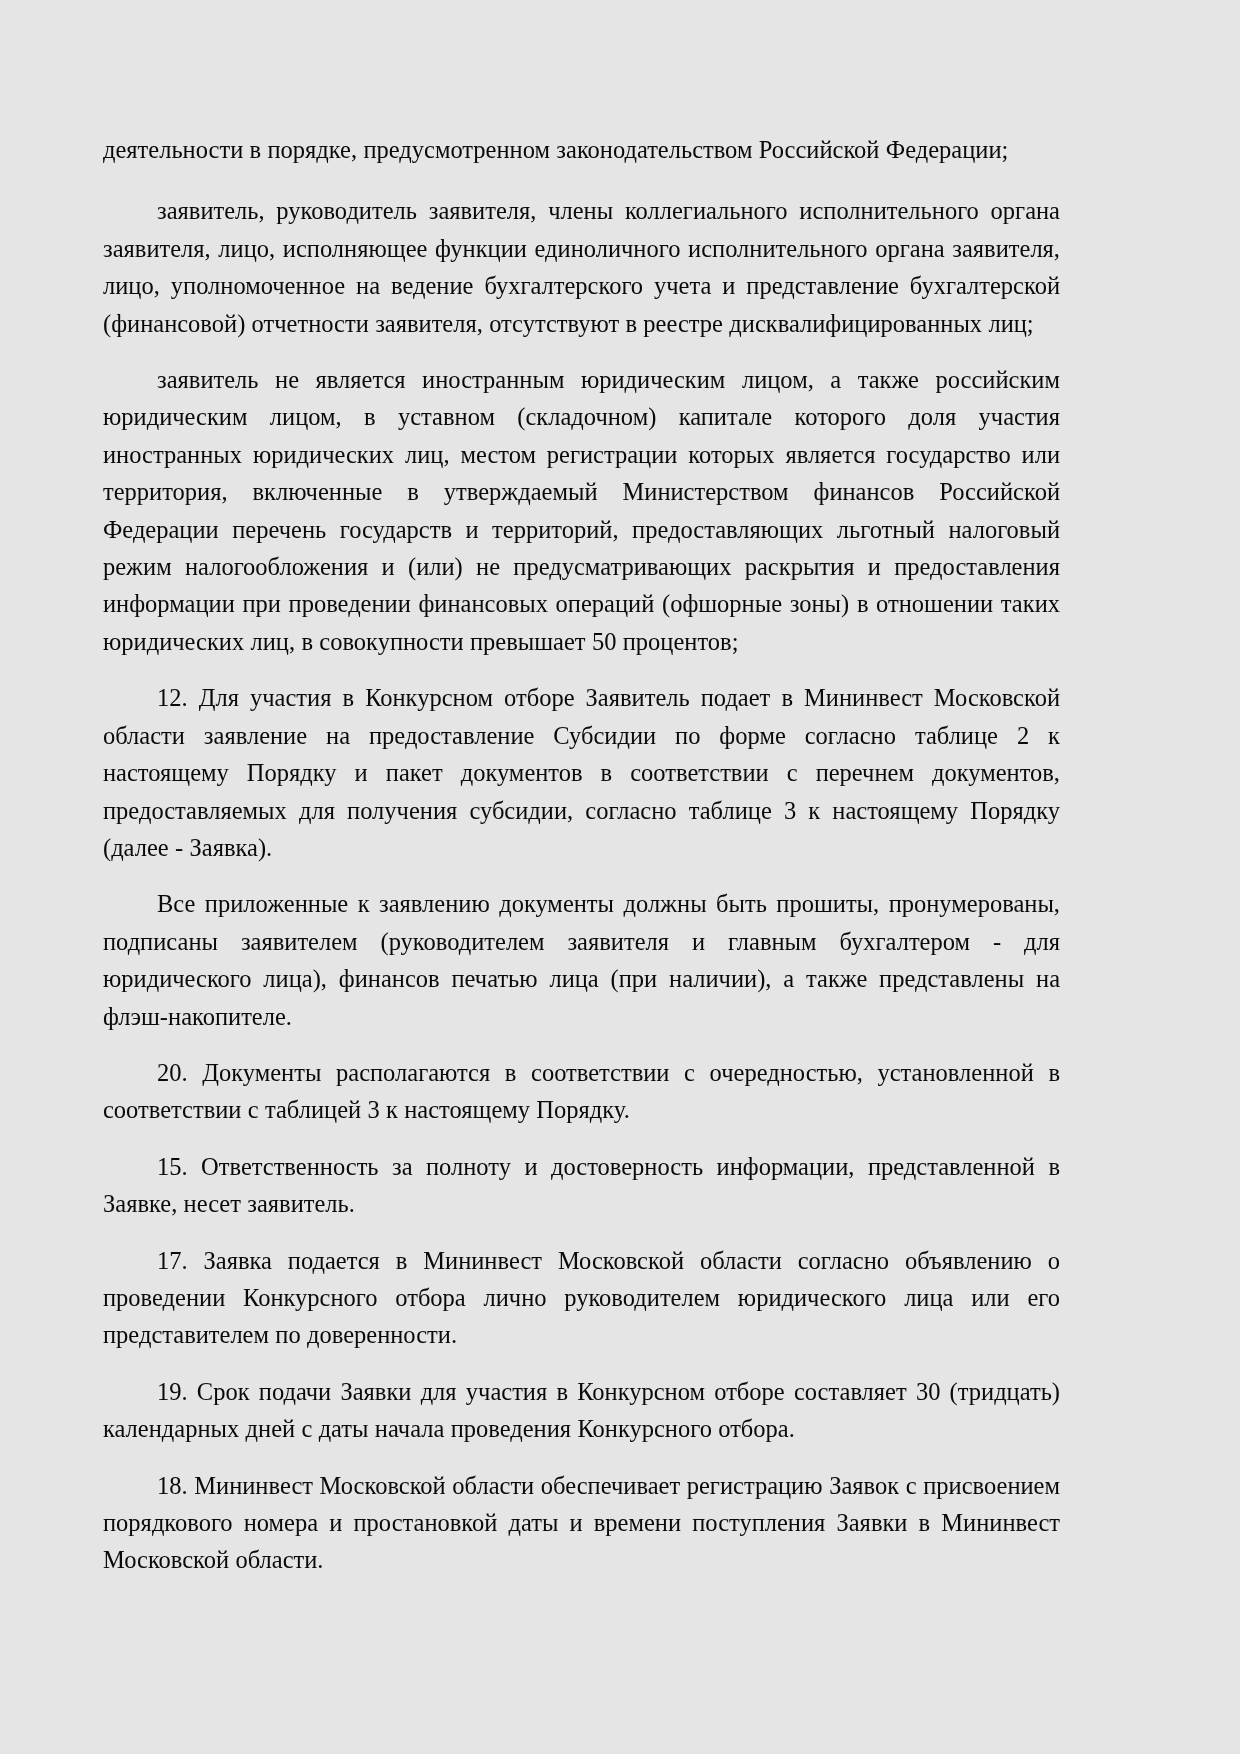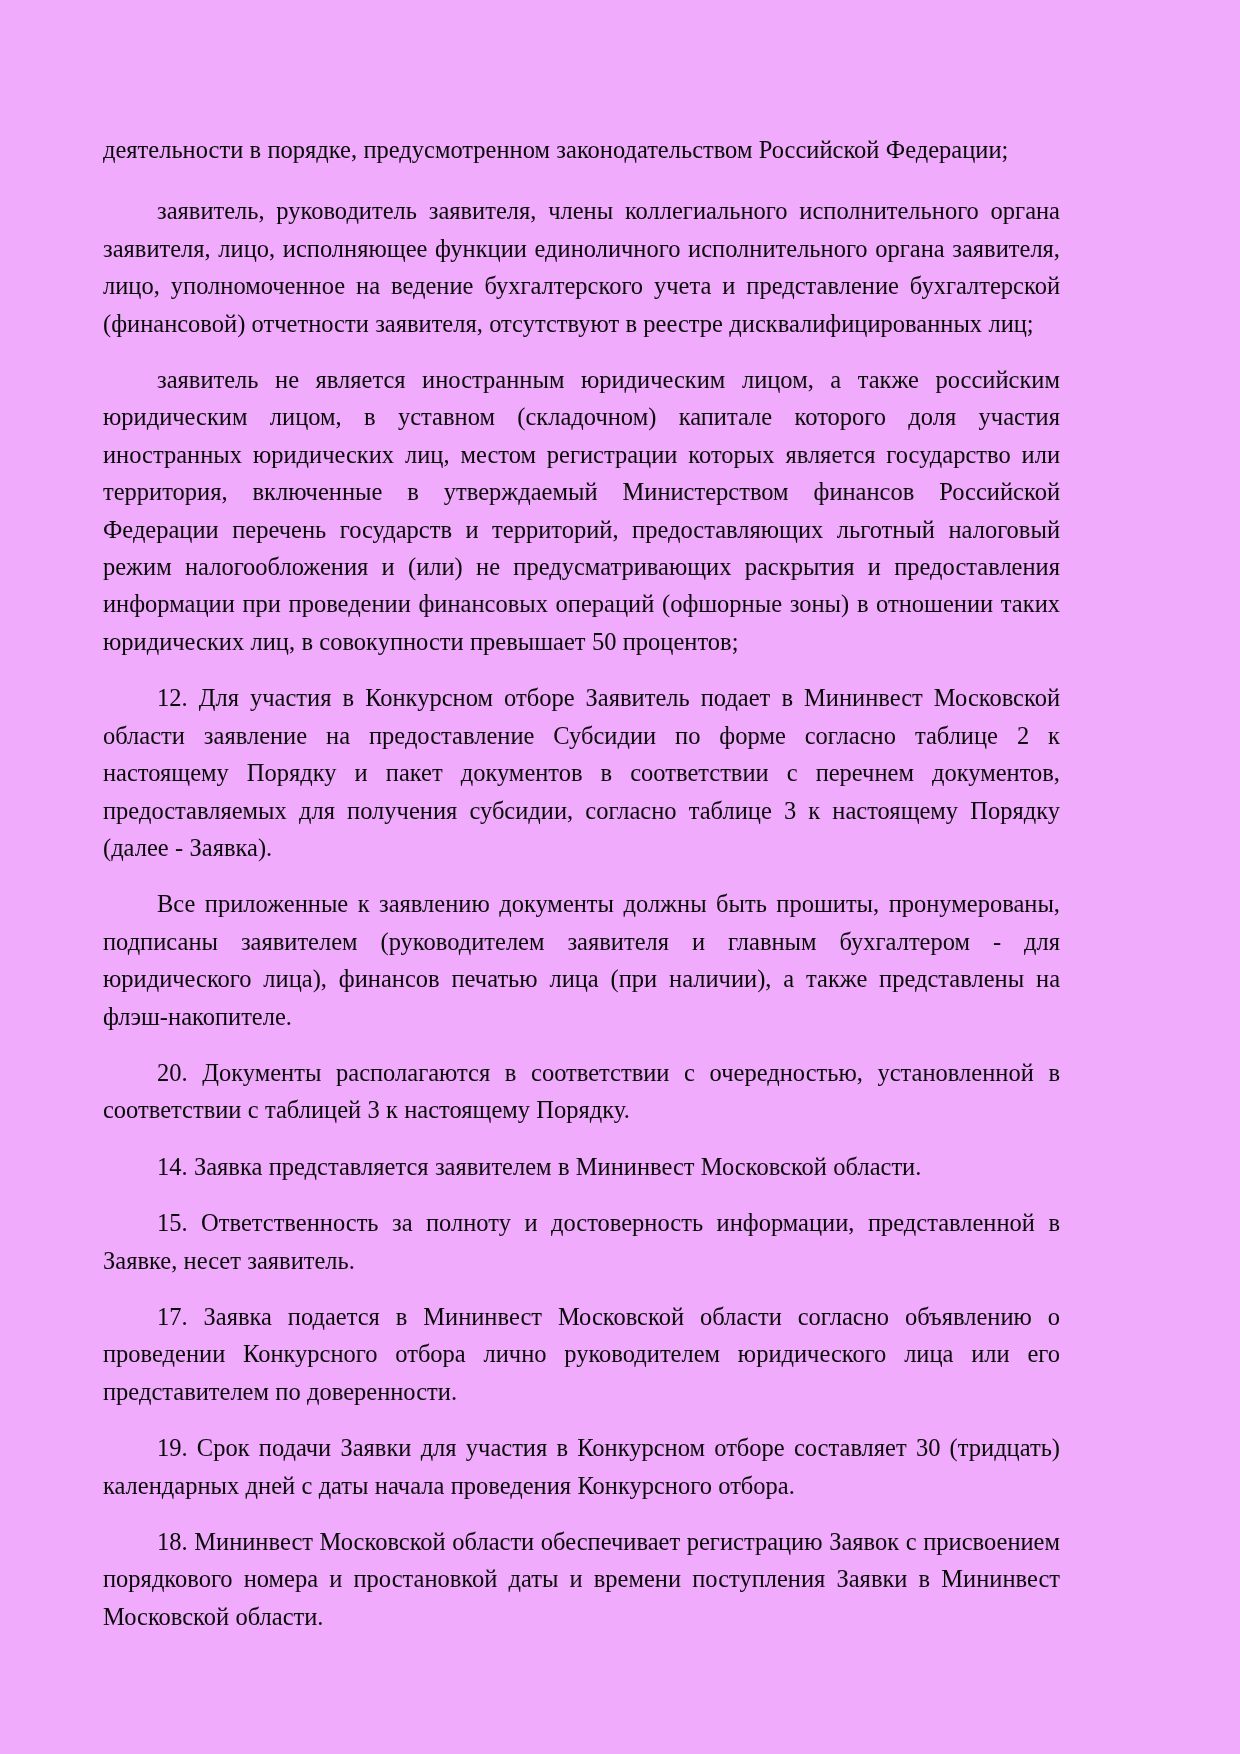--- a/index.html
+++ b/index.html
@@ -9,21 +9,21 @@
     background: #ffffff;
   }
   body {
     font-family: "Liberation Serif", "DejaVu Serif", serif;
     color: #0a0a0a;
   }
   .page {
     position: relative;
     width: 1240px;
     height: 1754px;
-    background: #f0abfc;
+    background: #e5e5e5;
     box-sizing: border-box;
     overflow: hidden;
   }
   .text-block {
     position: absolute;
     left: 103px;
     top: 131px;
     width: 957px;
   }
   .para {
@@ -57,21 +57,20 @@
 
     <p class="para">заявитель не является иностранным юридическим лицом, а также российским юридическим лицом, в уставном (складочном) капитале которого доля участия иностранных юридических лиц, местом регистрации которых является государство или территория, включенные в утверждаемый Министерством финансов Российской Федерации перечень государств и территорий, предоставляющих льготный налоговый режим налогообложения и (или) не предусматривающих раскрытия и предоставления информации при проведении финансовых операций (офшорные зоны) в отношении таких юридических лиц, в совокупности превышает 50 процентов;</p>
 
 
     <p class="para">12. Для участия в Конкурсном отборе Заявитель подает в Мининвест Московской области заявление на предоставление Субсидии по форме согласно таблице 2 к настоящему Порядку и пакет документов в соответствии с перечнем документов, предоставляемых для получения субсидии, согласно таблице 3 к настоящему Порядку (далее - Заявка).</p>
 
     <p class="para">Все приложенные к заявлению документы должны быть прошиты, пронумерованы, подписаны заявителем (руководителем заявителя и главным бухгалтером - для юридического лица), финансов печатью лица (при наличии), а также представлены на флэш-накопителе.</p>
 
     <p class="para">20. Документы располагаются в соответствии с очередностью, установленной в соответствии с таблицей 3 к настоящему Порядку.</p>
 
-    <p class="para">14. Заявка представляется заявителем в Мининвест Московской области.</p>
 
     <p class="para">15. Ответственность за полноту и достоверность информации, представленной в Заявке, несет заявитель.</p>
 
     <p class="para">17. Заявка подается в Мининвест Московской области согласно объявлению о проведении Конкурсного отбора лично руководителем юридического лица или его представителем по доверенности.</p>
 
     <p class="para">19. Срок подачи Заявки для участия в Конкурсном отборе составляет 30 (тридцать) календарных дней с даты начала проведения Конкурсного отбора.</p>
 
     <p class="para">18. Мининвест Московской области обеспечивает регистрацию Заявок с присвоением порядкового номера и простановкой даты и времени поступления Заявки в Мининвест Московской области.</p>
 
   </div>

